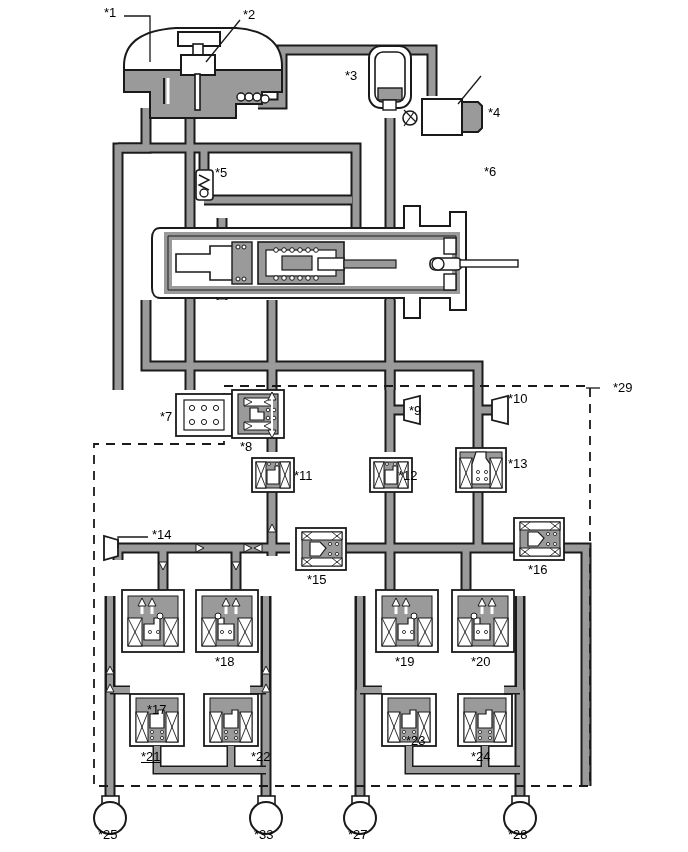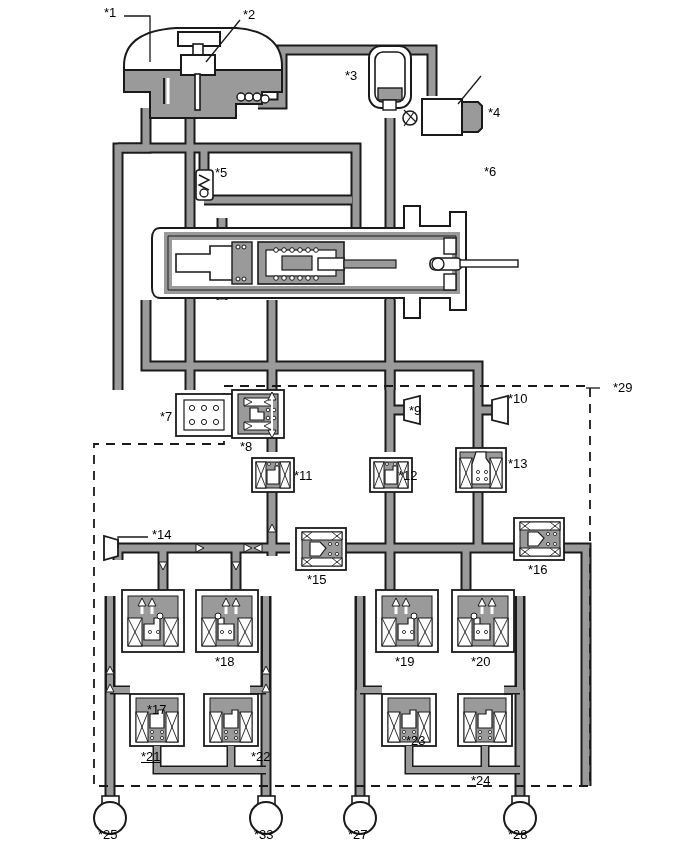--- a/index.html
+++ b/index.html
@@ -524,21 +524,21 @@
   <div class="lbl" style="left:152px;top:528px;">*14</div>
   <div class="lbl" style="left:307px;top:573px;">*15</div>
   <div class="lbl" style="left:528px;top:563px;">*16</div>
   <div class="lbl" style="left:147px;top:655px;margin-top:48px;">*17</div>
   <div class="lbl" style="left:215px;top:655px;">*18</div>
   <div class="lbl" style="left:395px;top:655px;">*19</div>
   <div class="lbl" style="left:471px;top:655px;">*20</div>
   <div class="lbl" style="left:141px;top:750px;text-decoration:underline;">*21</div>
   <div class="lbl" style="left:215px;top:750px;margin-left:36px;">*22</div>
   <div class="lbl" style="left:395px;top:734px;margin-left:11px;">*23</div>
-  <div class="lbl" style="left:471px;top:750px;margin-top:24px;">*24</div>
+  <div class="lbl" style="left:471px;top:750px;">*24</div>
   <div class="lbl" style="left:98px;top:828px;">*25</div>
   <div class="lbl" style="left:254px;top:828px;">*33</div>
   <div class="lbl" style="left:348px;top:828px;">*27</div>
   <div class="lbl" style="left:508px;top:828px;">*28</div>
   <div class="lbl" style="left:601px;top:381px;margin-left:12px;">*29</div>
 </div>
 
 </div>
 
 </body></html>

